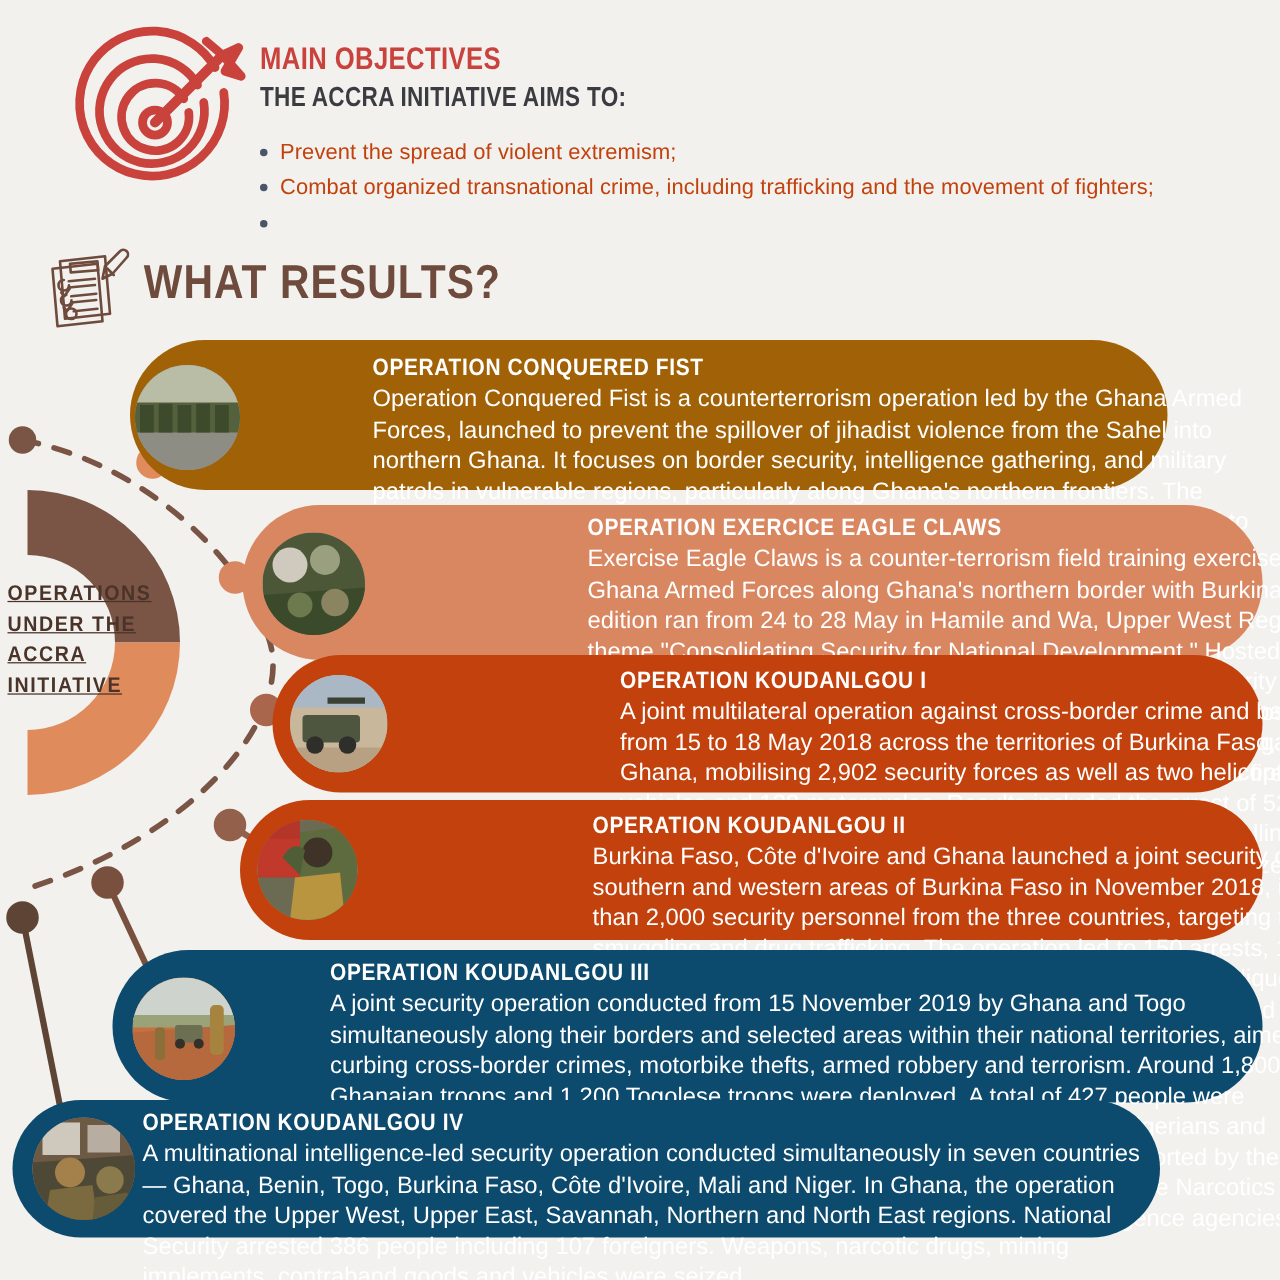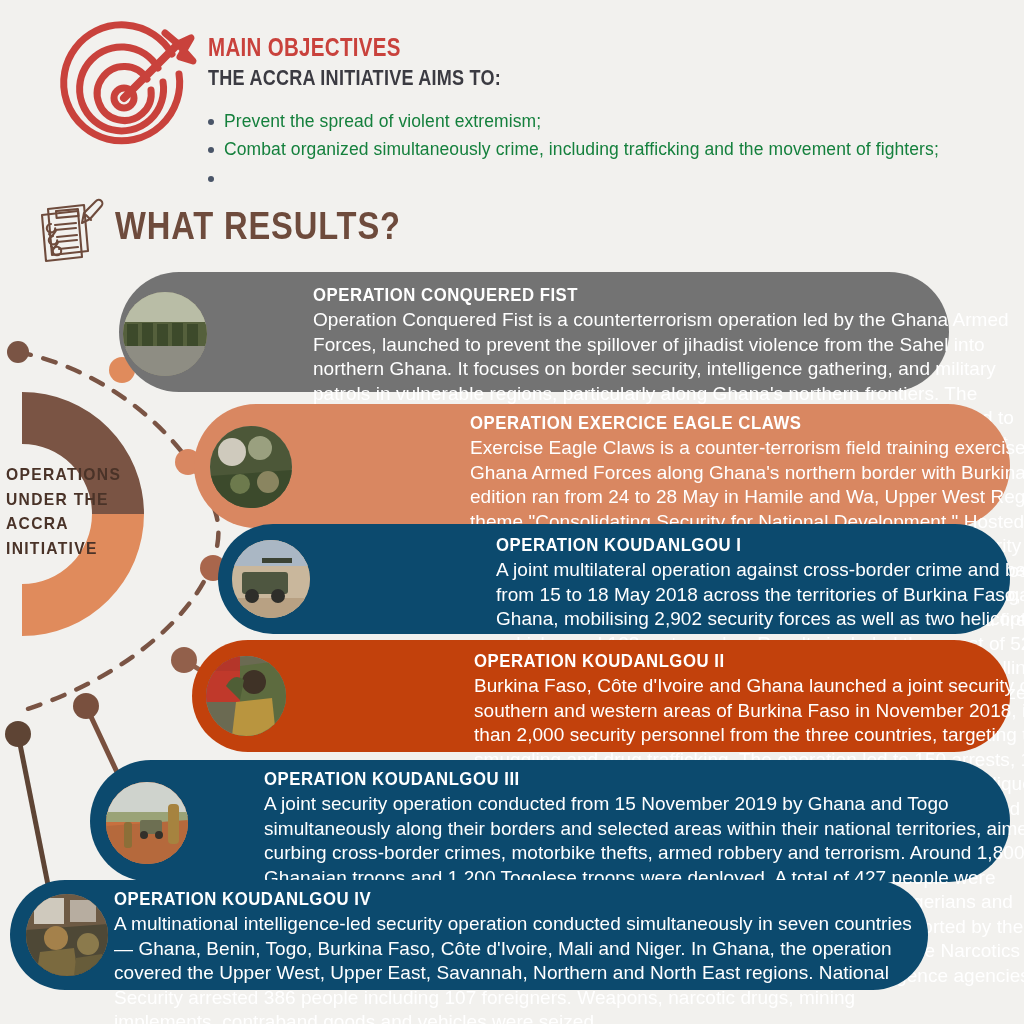--- a/index.html
+++ b/index.html
@@ -25,21 +25,21 @@
     font-weight: bold; font-size: 22px; letter-spacing: .3px;
     color: #3B3B42; text-transform: uppercase; margin-top: 3px;
     transform: scaleX(.82); transform-origin: left center;
   }
   #bullets { margin-top: 18px; }
   .bullet { display: flex; align-items: flex-start; gap: 10px; margin-bottom: 3px; }
   .bullet .dot {
     width: 6px; height: 6px; border-radius: 50%;
     background: #4A5568; margin-top: 10px; flex: 0 0 6px;
   }
-  .bullet .btxt { font-size: 17.5px; color: #15803d; line-height: 1.45; letter-spacing: .1px; }
+  .bullet .btxt { font-size: 17.5px; color: #c2410c; line-height: 1.45; letter-spacing: .1px; }
 
   
   #clip-icon { position: absolute; left: 32px; top: 193px; width: 76px; height: 76px; }
   #results-title {
     position: absolute; left: 115px; top: 205px;
     font-family: "Liberation Sans Narrow", "Liberation Sans", sans-serif;
     font-weight: bold; font-size: 38px; letter-spacing: 1px;
     color: #6E4B3C; text-transform: uppercase;
     transform: scaleX(.86); transform-origin: left center;
   }
@@ -48,20 +48,21 @@
   #connectors { position: absolute; left: 0; top: 0; width: 1024px; height: 1024px; }
 
   
   #arc-label {
     position: absolute; left: 6px; top: 512px; width: 120px;
     transform: translateY(-50%);
     font-family: "Liberation Sans Narrow", "Liberation Sans", sans-serif;
     font-weight: bold; font-size: 17px; line-height: 1.45;
     letter-spacing: 1.4px; color: #4A3328; text-transform: uppercase;
     transform-origin: left center;
+    text-decoration: underline;
   }
   #arc-label div { transform: scaleX(.92); transform-origin: left center; }
 
   
   .card {
     position: absolute; border-radius: 64px; color: #FFFFFF;
     display: flex; align-items: stretch;
   }
   .card .thumb {
     position: absolute; border-radius: 50%;
@@ -99,21 +100,21 @@
   <div id="objectives-text">
     <div class="h-main">MAIN OBJECTIVES</div>
     <div class="h-sub">THE ACCRA INITIATIVE AIMS TO:</div>
     <div id="bullets">
       <div class="bullet">
         <span class="dot"></span>
         <span class="btxt">Prevent the spread of violent extremism;</span>
       </div>
       <div class="bullet">
         <span class="dot"></span>
-        <span class="btxt">Combat organized simultaneously crime, including trafficking and the movement of fighters;</span>
+        <span class="btxt">Combat organized transnational crime, including trafficking and the movement of fighters;</span>
       </div>
       <div class="bullet">
         <span class="dot"></span>
       </div>
     </div>
   </div>
 
   <svg id="clip-icon" viewBox="0 0 76 76">
     <g fill="none" stroke="#6E4B3C" stroke-width="2.1" stroke-linejoin="round" stroke-linecap="round">
       <path d="M10 22 L14 68 L50 64 L46 18 Z"></path>
@@ -157,21 +158,21 @@
     <circle cx="18" cy="352" r="11" fill="#7A5444"></circle>
   </svg>
 
   <div id="arc-label">
     <div>OPERATIONS</div>
     <div>UNDER  THE</div>
     <div>ACCRA</div>
     <div>INITIATIVE</div>
   </div>
 
-  <div class="card" style="left:119px; top:272px; width:830px; height:120px; background:#737373;">
+  <div class="card" style="left:104px; top:272px; width:830px; height:120px; background:#a16207;">
     <div class="thumb" style="left:4px; top:20px; width:84px; height:84px;">
       <svg class="ph" viewBox="0 0 84 84">
         <rect width="84" height="84" fill="#8d9079"></rect>
         <rect y="0" width="84" height="32" fill="#b9bda6"></rect>
         <rect y="30" width="84" height="26" fill="#55603c"></rect>
         <rect y="54" width="84" height="30" fill="#8e8d83"></rect>
         <g fill="#3d4a2b">
             <rect x="4" y="32" width="11" height="22"></rect>
             <rect x="19" y="31" width="11" height="23"></rect>
             <rect x="34" y="32" width="11" height="22"></rect>
@@ -196,21 +197,21 @@
         <circle cx="30" cy="58" r="10" fill="#6d7a4d"></circle>
         <circle cx="58" cy="56" r="11" fill="#8a8560"></circle>
       </svg>
     </div>
     <div class="body" style="left:276px; top:8px; width:714px;">
       <div class="op-title">OPERATION EXERCICE EAGLE CLAWS</div>
       <div class="op-desc">Exercise Eagle Claws is a counter-terrorism field training exercise conducted by the Ghana Armed Forces along Ghana's northern border with Burkina Faso. The 2021 edition ran from 24 to 28 May in Hamile and Wa, Upper West Region, under the theme "Consolidating Security for National Development." Hosted by the Ghana Army in collaboration with the Ghana Air Force and other security services, it tested and prepared troops deployed on Operation Conquered Fist across five northern regions. Drills included rescue missions, border reinforcement against small arms attacks, casualty and medical evacuation, mine detection, and firefighting.</div>
     </div>
   </div>
 
-  <div class="card" style="left:218px; top:524px; width:792px; height:110px; background:#0c4a6e;">
+  <div class="card" style="left:218px; top:524px; width:792px; height:110px; background:#c2410c;">
     <div class="thumb" style="left:14px; top:16px; width:78px; height:78px;">
       <svg class="ph" viewBox="0 0 78 78">
         <rect width="78" height="78" fill="#c9b79c"></rect>
         <rect y="0" width="78" height="26" fill="#aab7c4"></rect>
         <rect y="58" width="78" height="20" fill="#b8a183"></rect>
         <rect x="10" y="32" width="46" height="22" rx="3" fill="#4e5640"></rect>
         <rect x="30" y="18" width="30" height="5" fill="#3b4233"></rect>
         <circle cx="20" cy="56" r="7" fill="#2e2e2a"></circle>
           <circle cx="46" cy="56" r="7" fill="#2e2e2a"></circle>
       </svg>

